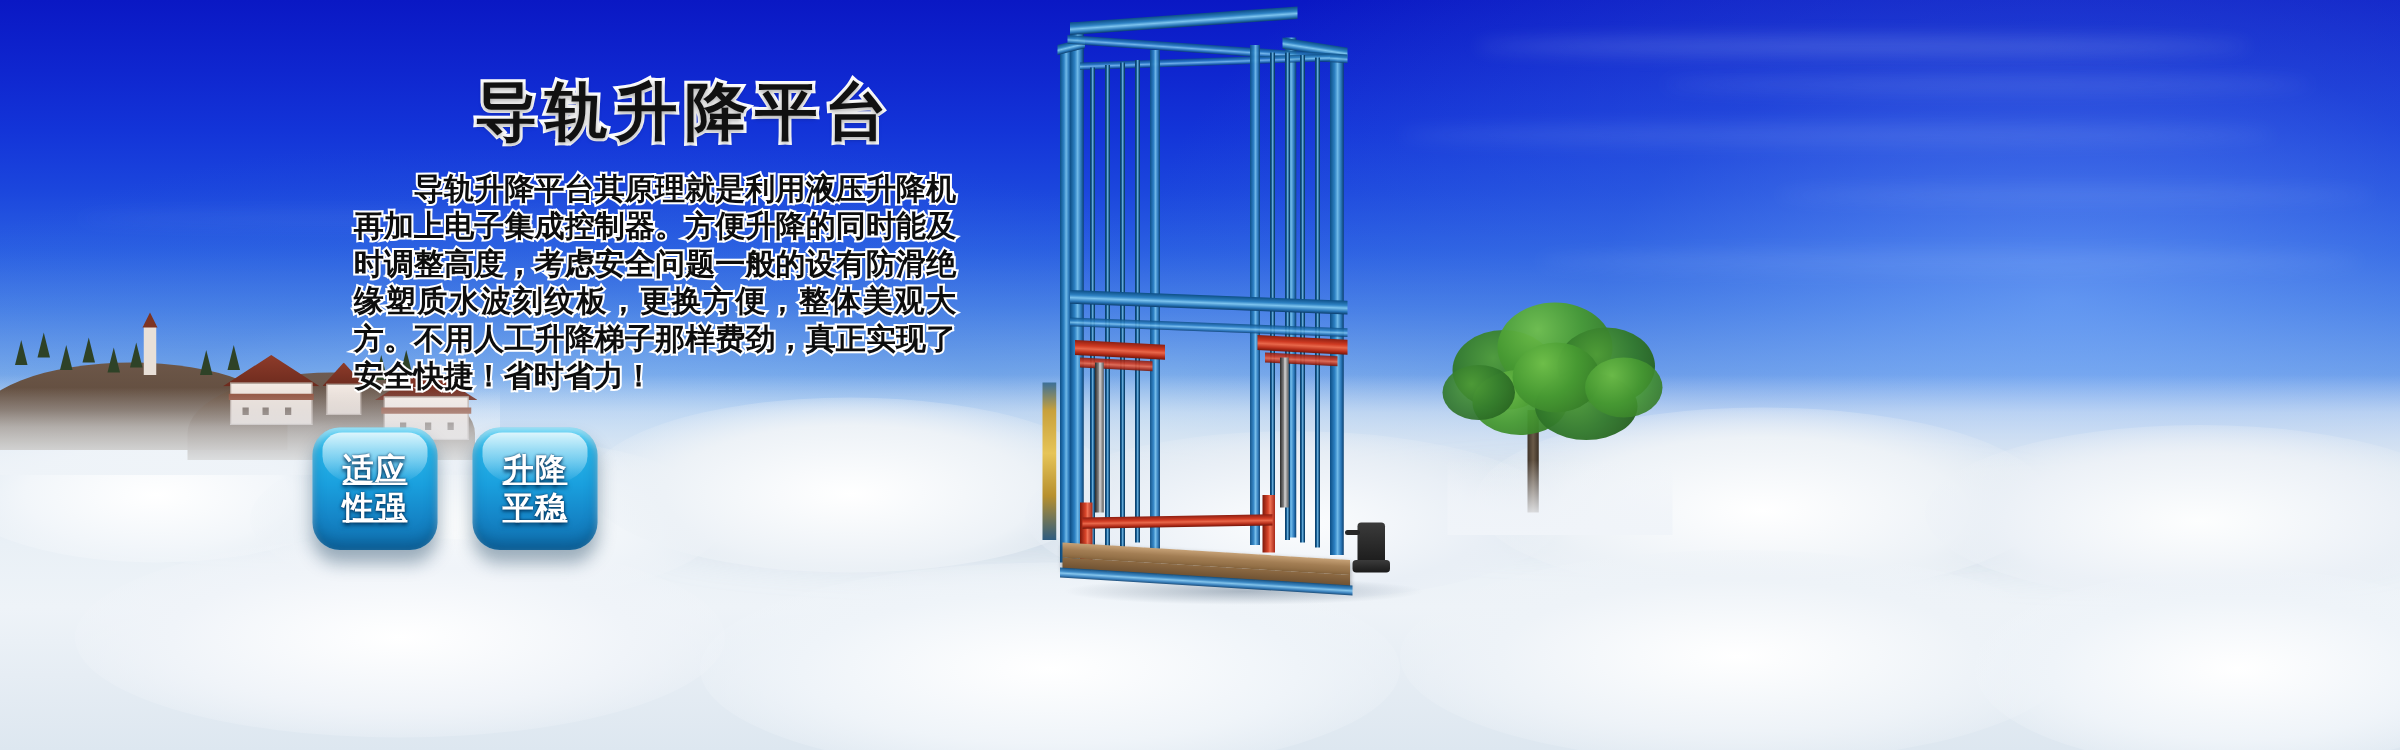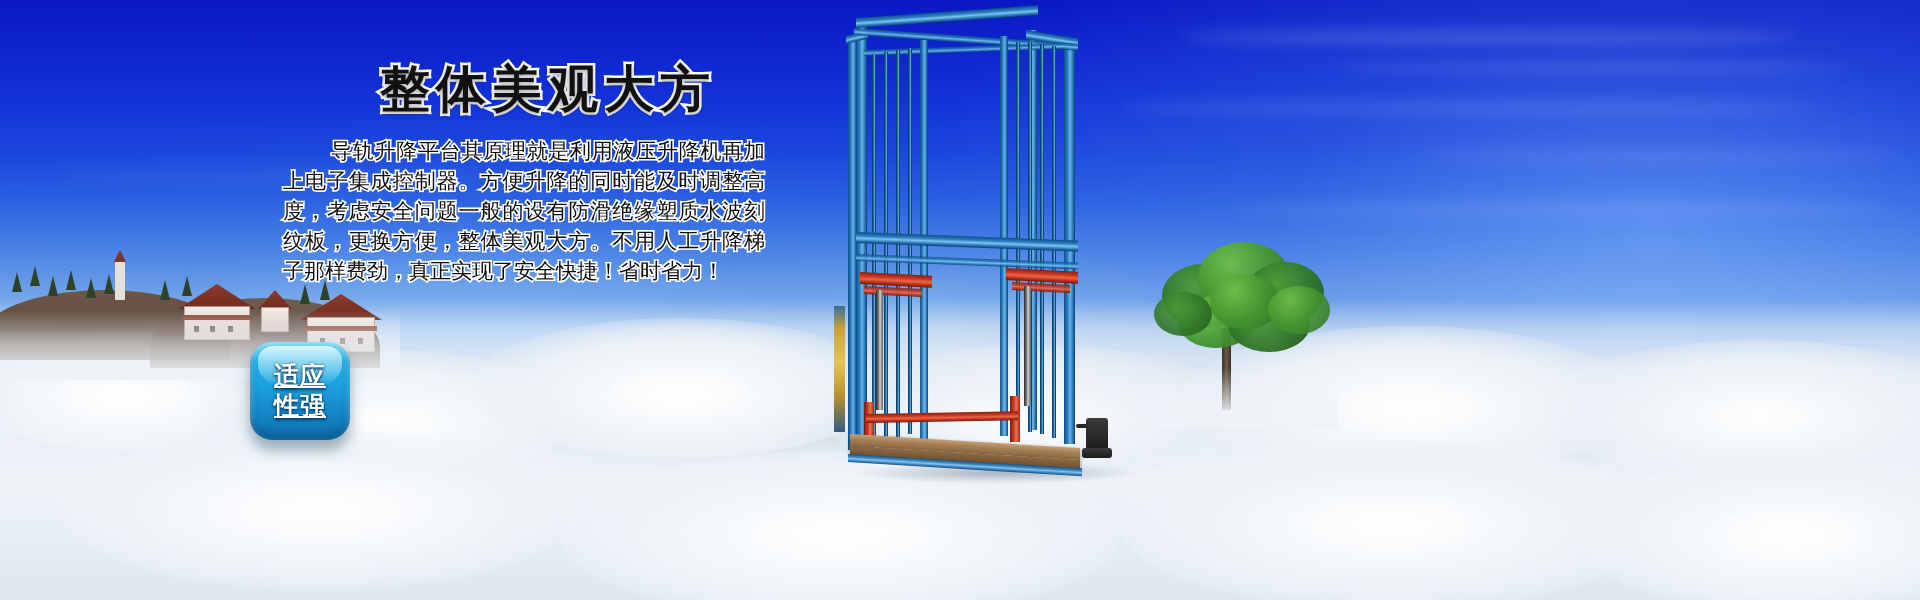--- a/index.html
+++ b/index.html
@@ -109,23 +109,23 @@
     text-shadow: 0 2px 4px rgba(0,0,0,0.35);
     white-space: nowrap;
   }
 
   
   .desc {
     position: absolute;
     left: 283px;
     top: 136px;
     width: 482px;
-    font-size: 21px;
+    font-size: 24px;
     line-height: 30px;
-    font-weight: normal;
+    font-weight: bold;
     color: #0d0d0d;
     -webkit-text-stroke: 3.2px #ffffff;
     paint-order: stroke fill;
     text-indent: 48px;
     text-align: justify;
     letter-spacing: 0px;
   }
 
   
   .buttons {
@@ -437,23 +437,27 @@
                 background:linear-gradient(to bottom,#8d6a43,#6d5031);"></div>
     <div class="m-part beam-blue-h" style="left:28px;top:444px;width:234px;height:8px;transform:skewY(3.5deg);transform-origin:left center;opacity:.9;"></div>
 
     <div class="m-part" style="left:14px;top:296px;width:11px;height:126px;background:linear-gradient(to bottom,#3c6f97,#c8a13c 18%,#e6c457 45%,#b7902f 72%,#2f5c80);"></div>
 
     <div class="m-part motor" style="left:266px;top:408px;width:22px;height:34px;"></div>
     <div class="m-part motor" style="left:262px;top:438px;width:30px;height:10px;"></div>
     <div class="m-part" style="left:256px;top:414px;width:12px;height:4px;background:#262626;border-radius:2px;"></div>
   </div>
 
-  <div class="title">整体美观大方</div>
+  <div class="title">导轨升降平台</div>
   <div class="desc">导轨升降平台其原理就是利用液压升降机再加上电子集成控制器。方便升降的同时能及时调整高度，考虑安全问题一般的设有防滑绝缘塑质水波刻纹板，更换方便，整体美观大方。不用人工升降梯子那样费劲，真正实现了安全快捷！省时省力！</div>
 
   <div class="buttons">
     <div class="btn">
       <span class="btn-line">适应</span>
       <span class="btn-line">性强</span>
     </div>
+    <div class="btn">
+      <span class="btn-line">升降</span>
+      <span class="btn-line">平稳</span>
+    </div>
   </div>
 
 </div>
 
 </body></html>

